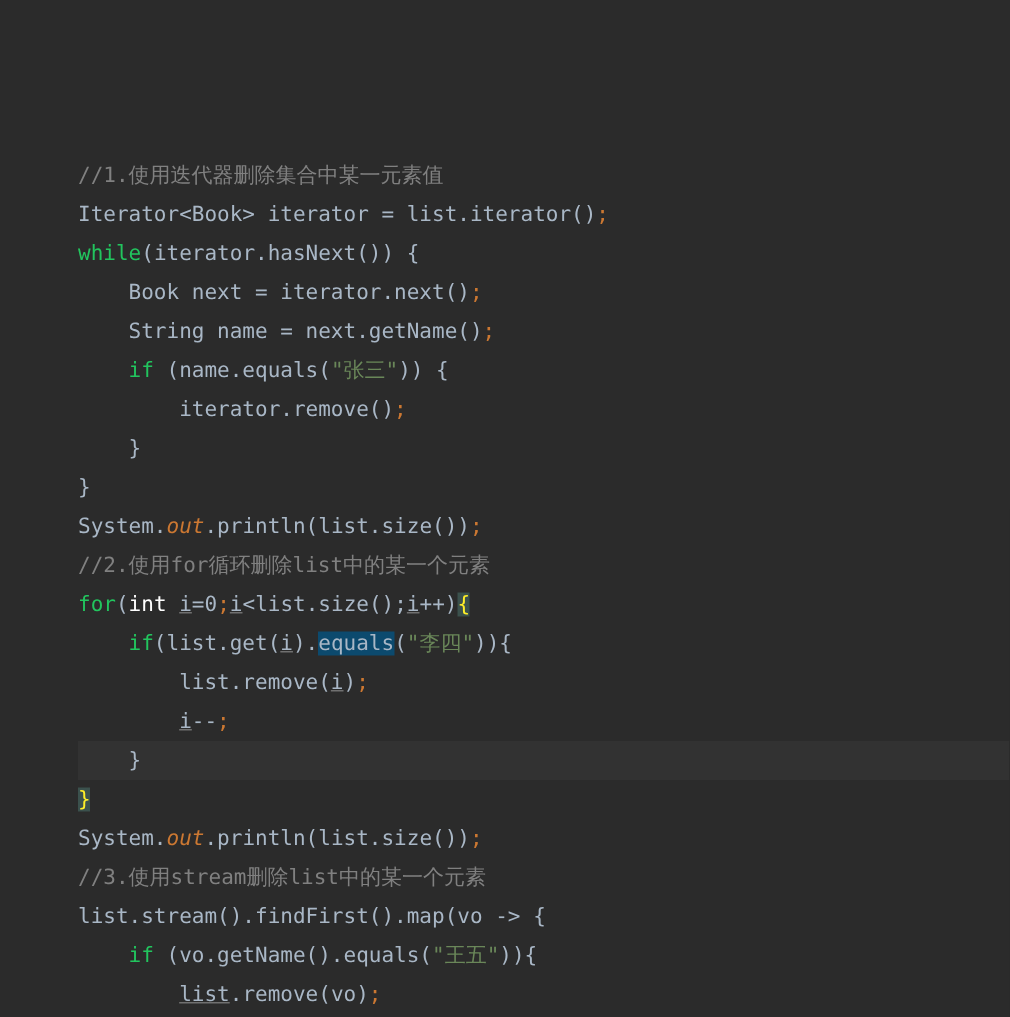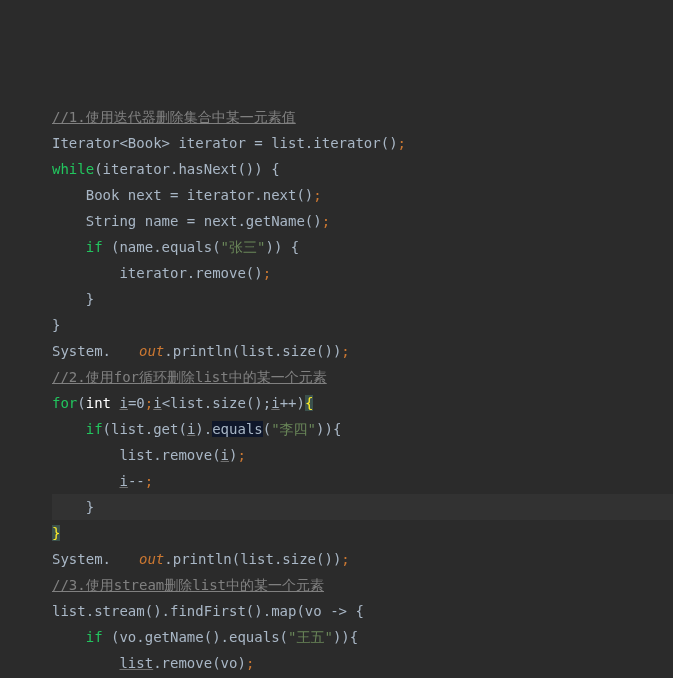--- a/index.html
+++ b/index.html
@@ -17,27 +17,27 @@
       padding-top: 0px;
       white-space: pre;
     }
     .line {
       display: block;
       height: 26px;
     }
     .line.full-highlight {
       background: #323232;
     }
-    .comment { color: #808080; text-decoration: underline; }
+    .comment { color: #808080; }
     .keyword { color: #22c55e; }
     .keyword-int { color: #ffffff; }
-    .static-field { color: #cc7832; font-style: italic; margin-left: 28px; }
+    .static-field { color: #cc7832; font-style: italic; }
     .string { color: #6a8759; }
     .param-underline { text-decoration: underline; text-decoration-color: #707070; }
-    .hl-equals { background: #0f172a; }
+    .hl-equals { background: #0c4a6e; }
     .brace-hl { background: #3b514d; color: #ffef28; }
     .semicolon { color: #cc7832; }
   </style>
 </head>
 <body>
 
 
 
 <div><span class="line"><span class="comment">//1.使用迭代器删除集合中某一元素值</span></span><span class="line"><span>Iterator&lt;Book&gt; iterator = list.iterator()</span><span class="semicolon">;</span></span><span class="line"><span class="keyword">while</span><span>(iterator.hasNext()) {</span></span><span class="line"><span>    Book next = iterator.next()</span><span class="semicolon">;</span></span><span class="line"><span>    String name = next.getName()</span><span class="semicolon">;</span></span><span class="line"><span class="keyword">    if</span><span> (name.equals(</span><span class="string">"张三"</span><span>)) {</span></span><span class="line"><span>        iterator.remove()</span><span class="semicolon">;</span></span><span class="line"><span>    }</span></span><span class="line"><span>}</span></span><span class="line"><span>System.</span><span class="static-field">out</span><span>.println(list.size())</span><span class="semicolon">;</span></span><span class="line"><span class="comment">//2.使用for循环删除list中的某一个元素</span></span><span class="line"><span class="keyword">for</span><span>(</span><span class="keyword-int">int</span><span> </span><span class="param-underline">i</span><span>=</span><span>0</span><span class="semicolon">;</span><span class="param-underline">i</span><span>&lt;list.size();</span><span class="param-underline">i</span><span>++)</span><span class="brace-hl">{</span></span><span class="line"><span class="keyword">    if</span><span>(list.get(</span><span class="param-underline">i</span><span>).</span><span class="hl-equals">equals</span><span>(</span><span class="string">"李四"</span><span>)){</span></span><span class="line"><span>        list.remove(</span><span class="param-underline">i</span><span>)</span><span class="semicolon">;</span></span><span class="line"><span>        </span><span class="param-underline">i</span><span>--</span><span class="semicolon">;</span></span><span class="line full-highlight"><span>    }</span></span><span class="line"><span class="brace-hl">}</span></span><span class="line"><span>System.</span><span class="static-field">out</span><span>.println(list.size())</span><span class="semicolon">;</span></span><span class="line"><span class="comment">//3.使用stream删除list中的某一个元素</span></span><span class="line"><span>list.stream().findFirst().map(vo -&gt; {</span></span><span class="line"><span class="keyword">    if</span><span> (vo.getName().equals(</span><span class="string">"王五"</span><span>)){</span></span><span class="line"><span>        </span><span class="param-underline">list</span><span>.remove(vo)</span><span class="semicolon">;</span></span><span class="line"></span></div>
 

